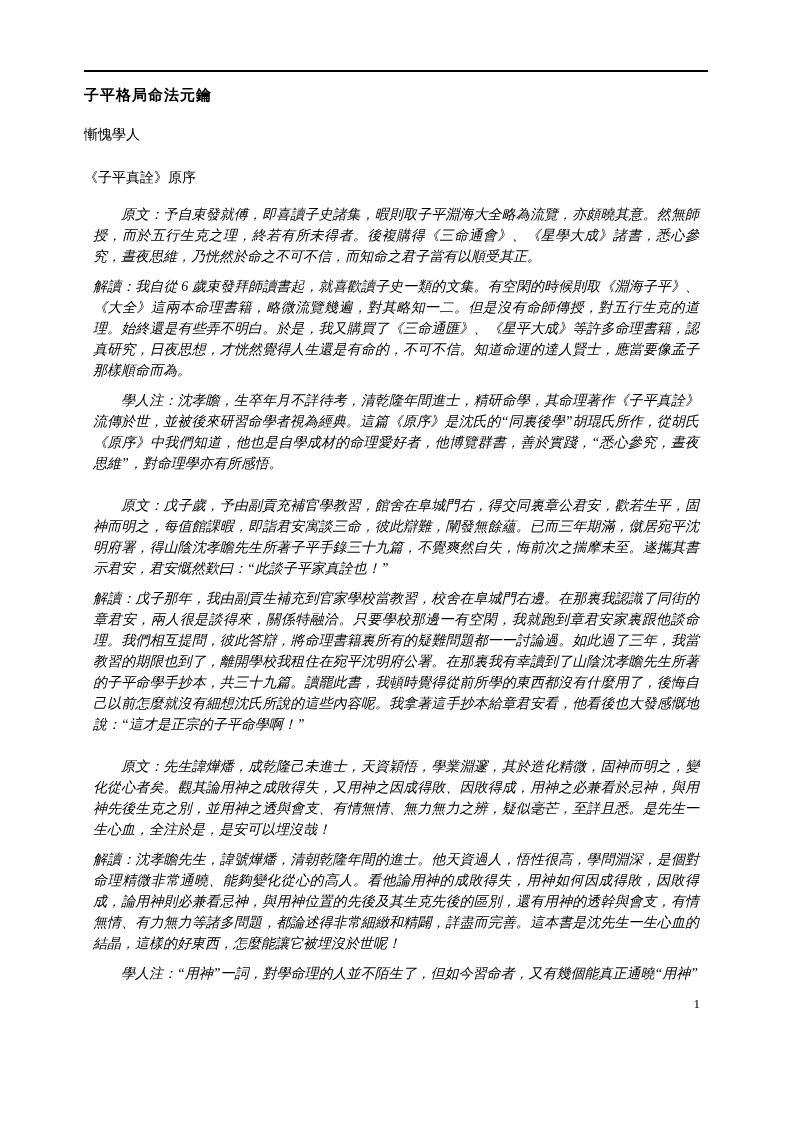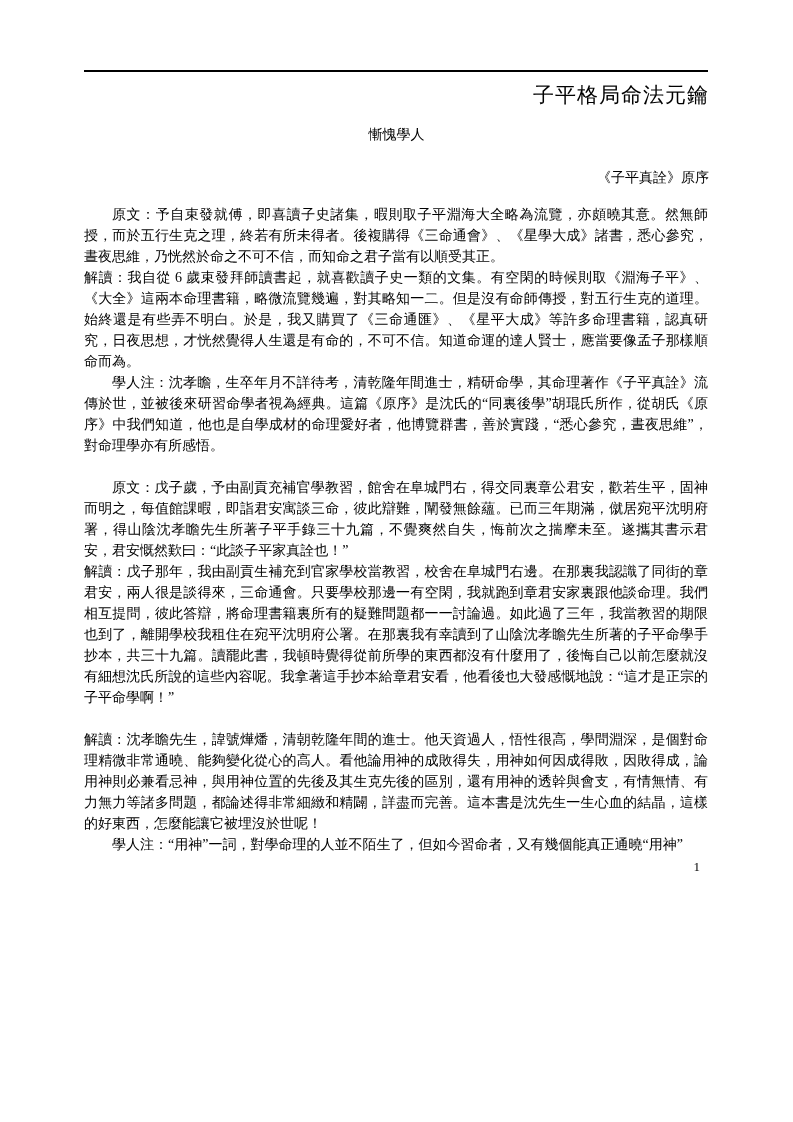--- a/index.html
+++ b/index.html
@@ -21,48 +21,48 @@
     background: #ffffff;
     box-sizing: border-box;
   }
   .rule {
     margin: 70px 85px 0 84px;
     border-top: 2px solid #000000;
     height: 0;
   }
   .title {
     margin: 10px 84px 0 84px;
-    font-size: 21px;
+    font-size: 15px;
     line-height: 26px;
-    font-weight: normal;
-    text-align: right;
+    font-weight: bold;
+    text-align: left;
     letter-spacing: 1px;
   }
   .author {
     margin: 16px 84px 0 84px;
     font-size: 14px;
     line-height: 21px;
-    text-align: center;
   }
   .section-title {
     margin: 22px 84px 0 84px;
     font-size: 14px;
     line-height: 21px;
-    text-align: right;
+    text-align: left;
   }
   .content {
     width: 624px;
     margin: 16px 85px 0 84px;
     font-size: 14px;
     line-height: 21px;
     text-align: justify;
   }
   .content p {
-    margin: 0;
+    margin: 9px;
     padding: 0;
+    font-style: italic;
   }
   .group + .group {
     margin-top: 21px;
   }
   p.indent {
     text-indent: 2em;
   }
   .page-number {
     width: 624px;
     margin: 1px 85px 0 84px;
@@ -89,24 +89,25 @@
   <div class="content">
 
     <div class="group">
       <p class="indent">原文：予自束發就傅，即喜讀子史諸集，暇則取子平淵海大全略為流覽，亦頗曉其意。然無師授，而於五行生克之理，終若有所未得者。後複購得《三命通會》、《星學大成》諸書，悉心參究，晝夜思維，乃恍然於命之不可不信，而知命之君子當有以順受其正。</p>
       <p>解讀：我自從 6 歲束發拜師讀書起，就喜歡讀子史一類的文集。有空閑的時候則取《淵海子平》、《大全》這兩本命理書籍，略微流覽幾遍，對其略知一二。但是沒有命師傳授，對五行生克的道理。始終還是有些弄不明白。於是，我又購買了《三命通匯》、《星平大成》等許多命理書籍，認真研究，日夜思想，才恍然覺得人生還是有命的，不可不信。知道命運的達人賢士，應當要像孟子那樣順命而為。</p>
       <p class="indent">學人注：沈孝瞻，生卒年月不詳待考，清乾隆年間進士，精研命學，其命理著作《子平真詮》流傳於世，並被後來研習命學者視為經典。這篇《原序》是沈氏的“同裏後學”胡琨氏所作，從胡氏《原序》中我們知道，他也是自學成材的命理愛好者，他博覽群書，善於實踐，“悉心參究，晝夜思維”，對命理學亦有所感悟。</p>
     </div>
 
     <div class="group">
       <p class="indent">原文：戊子歲，予由副貢充補官學教習，館舍在阜城門右，得交同裏章公君安，歡若生平，固神而明之，每值館課暇，即詣君安寓談三命，彼此辯難，闡發無餘蘊。已而三年期滿，僦居宛平沈明府署，得山陰沈孝瞻先生所著子平手錄三十九篇，不覺爽然自失，悔前次之揣摩未至。遂攜其書示君安，君安慨然歎曰：“此談子平家真詮也！”</p>
-      <p>解讀：戊子那年，我由副貢生補充到官家學校當教習，校舍在阜城門右邊。在那裏我認識了同街的章君安，兩人很是談得來，三命通會。只要學校那邊一有空閑，我就跑到章君安家裏跟他談命理。我們相互提問，彼此答辯，將命理書籍裏所有的疑難問題都一一討論過。如此過了三年，我當教習的期限也到了，離開學校我租住在宛平沈明府公署。在那裏我有幸讀到了山陰沈孝瞻先生所著的子平命學手抄本，共三十九篇。讀罷此書，我頓時覺得從前所學的東西都沒有什麼用了，後悔自己以前怎麼就沒有細想沈氏所說的這些內容呢。我拿著這手抄本給章君安看，他看後也大發感慨地說：“這才是正宗的子平命學啊！”</p>
+      <p>解讀：戊子那年，我由副貢生補充到官家學校當教習，校舍在阜城門右邊。在那裏我認識了同街的章君安，兩人很是談得來，關係特融洽。只要學校那邊一有空閑，我就跑到章君安家裏跟他談命理。我們相互提問，彼此答辯，將命理書籍裏所有的疑難問題都一一討論過。如此過了三年，我當教習的期限也到了，離開學校我租住在宛平沈明府公署。在那裏我有幸讀到了山陰沈孝瞻先生所著的子平命學手抄本，共三十九篇。讀罷此書，我頓時覺得從前所學的東西都沒有什麼用了，後悔自己以前怎麼就沒有細想沈氏所說的這些內容呢。我拿著這手抄本給章君安看，他看後也大發感慨地說：“這才是正宗的子平命學啊！”</p>
     </div>
 
     <div class="group">
+      <p class="indent">原文：先生諱燁燔，成乾隆己未進士，天資穎悟，學業淵邃，其於造化精微，固神而明之，變化從心者矣。觀其論用神之成敗得失，又用神之因成得敗、因敗得成，用神之必兼看於忌神，與用神先後生克之別，並用神之透與會支、有情無情、無力無力之辨，疑似毫芒，至詳且悉。是先生一生心血，全注於是，是安可以埋沒哉！</p>
       <p>解讀：沈孝瞻先生，諱號燁燔，清朝乾隆年間的進士。他天資過人，悟性很高，學問淵深，是個對命理精微非常通曉、能夠變化從心的高人。看他論用神的成敗得失，用神如何因成得敗，因敗得成，論用神則必兼看忌神，與用神位置的先後及其生克先後的區別，還有用神的透幹與會支，有情無情、有力無力等諸多問題，都論述得非常細緻和精闢，詳盡而完善。這本書是沈先生一生心血的結晶，這樣的好東西，怎麼能讓它被埋沒於世呢！</p>
       <p class="indent">學人注：“用神”一詞，對學命理的人並不陌生了，但如今習命者，又有幾個能真正通曉“用神”</p>
     </div>
 
   </div>
 
   <div class="page-number">1</div>
 
 </div>
 

